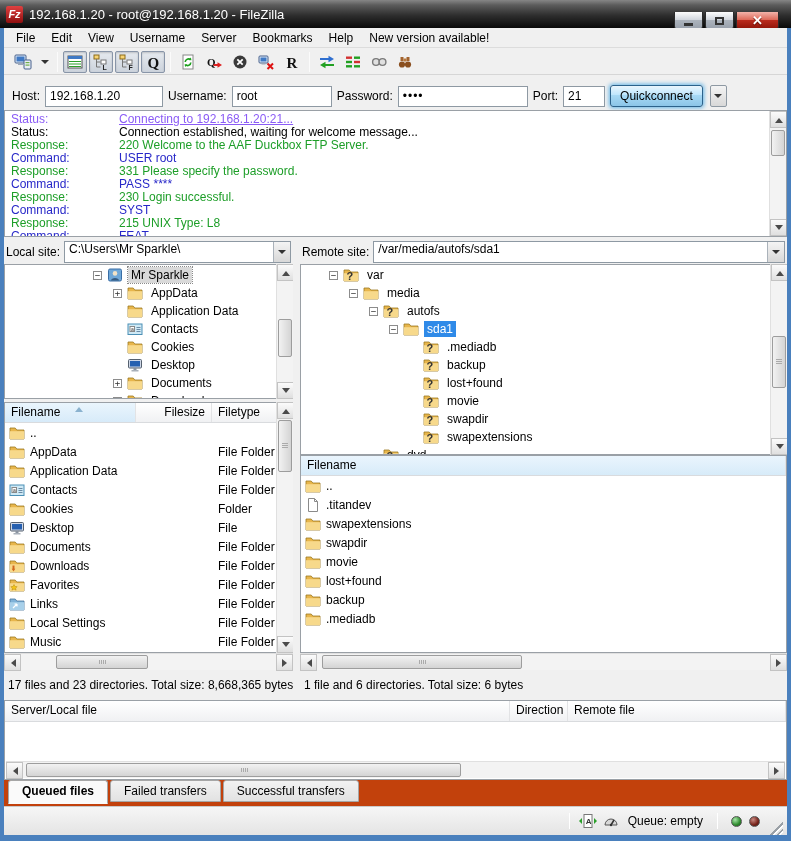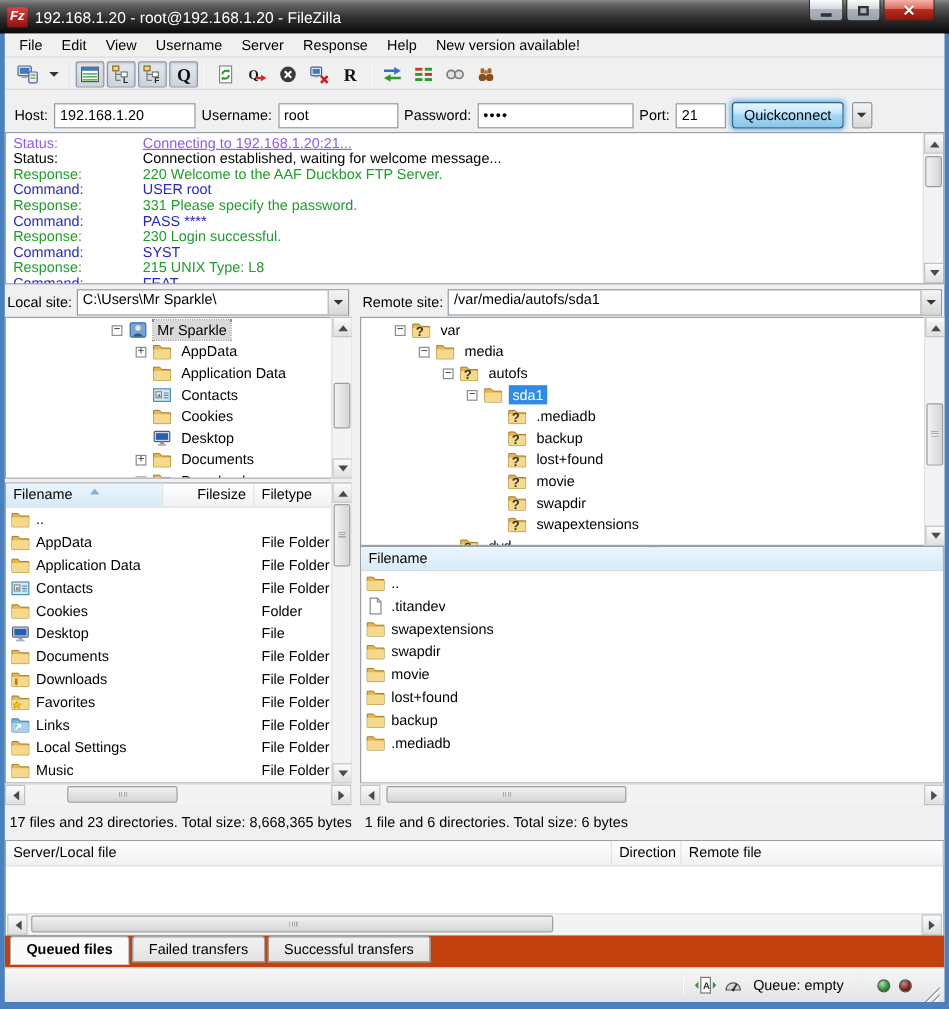--- a/index.html
+++ b/index.html
@@ -4,21 +4,21 @@
 <style>
   *{box-sizing:border-box;margin:0;padding:0}
   html,body{background:#fff}
   body{font-family:"Liberation Sans",sans-serif;font-size:12px;color:#000}
 
   #window{position:relative;width:791px;height:841px;background:#4a80bd;outline:1px solid #16324f;overflow:hidden}
 
   
   .titlebar{position:absolute;top:0;left:0;width:791px;height:28px;
     background:linear-gradient(180deg,#868686 0%,#5c5c5c 18%,#2e2e2e 55%,#090909 100%);
-    display:flex;align-items:center;padding:0 6px;color:#fff}
+    display:flex;align-items:center;padding:12px 6px;color:#fff}
   .appicon{width:17px;height:17px;margin-right:6px;border-radius:2px;
     background:linear-gradient(#e04040,#8f0f0f);color:#fff;font-weight:bold;font-style:italic;
     font-size:11px;display:flex;align-items:center;justify-content:center;flex:none}
   .title-text{font-size:13px;white-space:nowrap;overflow:hidden;text-overflow:ellipsis;flex:1}
   .win-buttons{display:flex;gap:2px;align-self:flex-start;margin-right:6px}
   .wbtn{width:29px;height:18px;border:1px solid #2b2b2b;border-top:none;border-radius:0 0 4px 4px;
     background:linear-gradient(#fdfdfd,#d2d7de 45%,#adb4bd 46%,#98a0ab);
     display:flex;align-items:center;justify-content:center}
   .wbtn.close{width:43px;background:linear-gradient(#f3b3aa,#dd6a5a 45%,#bc2c1e 46%,#8f1408)}
   .glyph-min{width:9px;height:3px;background:#333;margin-top:8px}
@@ -183,21 +183,21 @@
   </div>
 
   <div class="wbody">
 
     <div class="menubar">
         <div class="menu-item">File</div>
         <div class="menu-item">Edit</div>
         <div class="menu-item">View</div>
         <div class="menu-item">Username</div>
         <div class="menu-item">Server</div>
-        <div class="menu-item">Response</div>
+        <div class="menu-item">Bookmarks</div>
         <div class="menu-item">Help</div>
         <div class="menu-item">New version available!</div>
       </div>
 
     <div class="toolbar">
         <div class="tbtn">
           <span>
             <svg viewBox="0 0 18 16" width="18" height="16">
               <rect x="1" y="1" width="11" height="8" rx="1" fill="#dce9f7" stroke="#46618c"></rect>
               <rect x="2.5" y="2.5" width="8" height="5" fill="#3f79c4"></rect>

